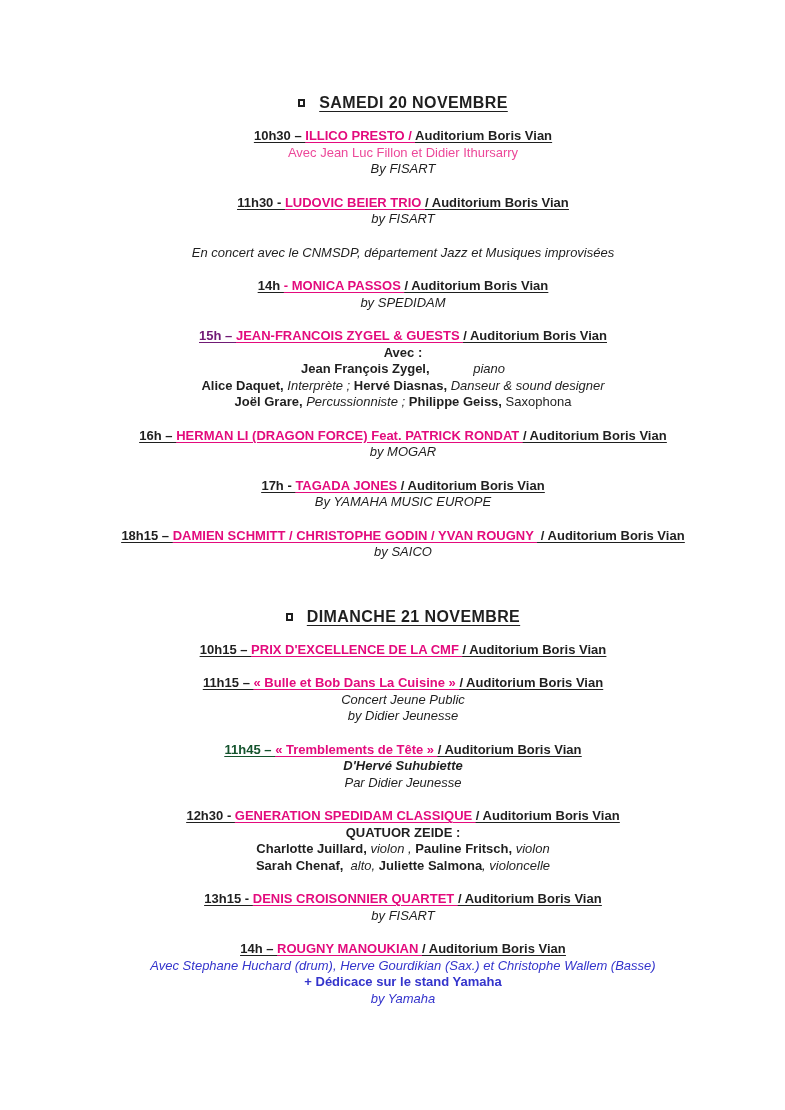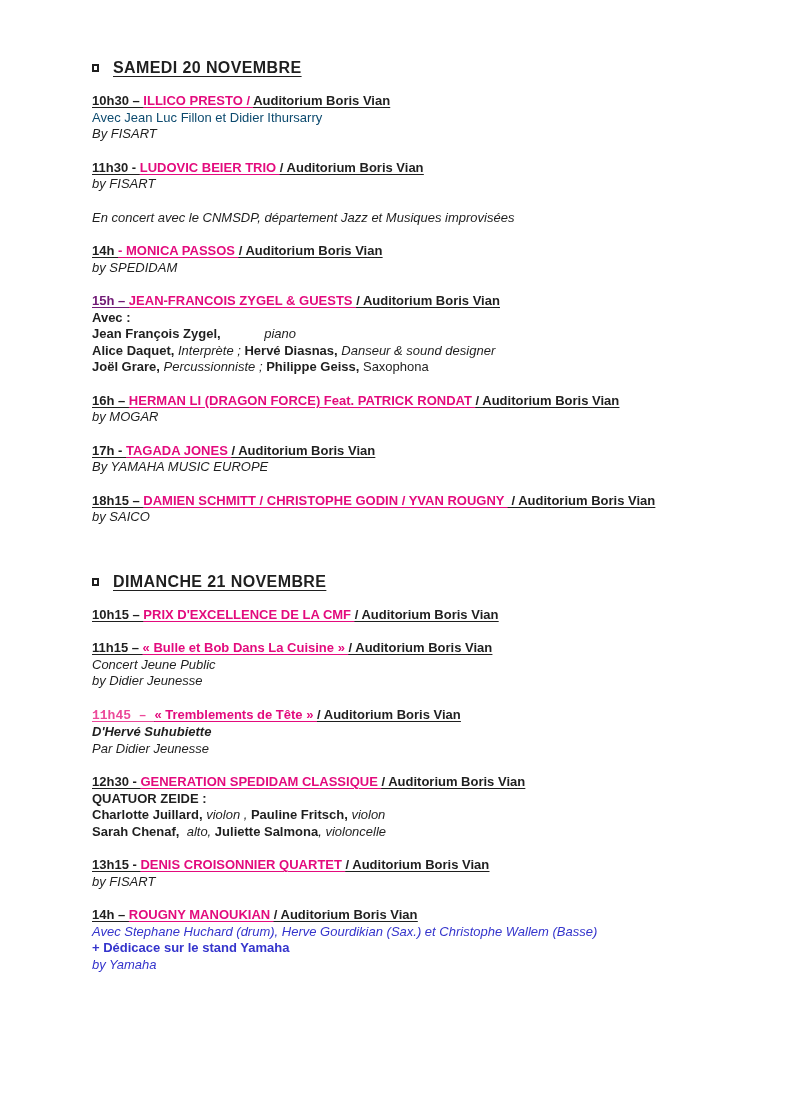--- a/index.html
+++ b/index.html
@@ -12,21 +12,22 @@
     height: 1110px;
     overflow: hidden;
     font-family: "Liberation Sans", sans-serif;
     color: #1f1f1f;
     -webkit-font-smoothing: antialiased;
   }
   .page {
     box-sizing: border-box;
     width: 754px;
     height: 1110px;
-    padding: 58px 40px 0 92px;
+    padding: 93px 40px 0 92px;
+    text-align: center;
   }
   .section + .section {
     margin-top: 46px;
   }
   .section-heading {
     font-size: 16px;
     font-weight: bold;
     line-height: 19px;
     letter-spacing: 0.4px;
     text-decoration: underline;
@@ -63,21 +64,21 @@
 </style>
 </head>
 <body>
 
 <div class="page">
   <div>
       <div class="section">
         <div class="section-heading"><span class="bullet"></span><span>SAMEDI 20 NOVEMBRE</span></div>
         <div class="event">
           <div class="event-title"><span class="seg" style="color: rgb(31, 31, 31);">10h30 – </span><span class="seg" style="color: rgb(227, 11, 125);">ILLICO PRESTO / </span><span class="seg" style="color: rgb(31, 31, 31);">Auditorium Boris Vian</span></div>
-          <div class="event-detail"><span class="seg" style="color: #0c4a6e; margin-top: 32px;">Avec Jean Luc Fillon et Didier Ithursarry</span></div>
+          <div class="event-detail"><span class="seg" style="color: #ec4899; margin-top: 32px;">Avec Jean Luc Fillon et Didier Ithursarry</span></div>
           <div class="event-detail"><span class="seg" style="color: rgb(31, 31, 31); font-style: italic;">By FISART</span></div>
         </div>
         <div class="event">
           <div class="event-title"><span class="seg" style="color: rgb(31, 31, 31);">11h30 - </span><span class="seg" style="color: rgb(227, 11, 125);">LUDOVIC BEIER TRIO </span><span class="seg" style="color: rgb(31, 31, 31);">/ Auditorium Boris Vian</span></div>
           <div class="event-detail"><span class="seg" style="color: rgb(31, 31, 31); font-style: italic;">by FISART</span></div>
         </div>
         <div class="event">
           <div class="event-detail"><span class="seg" style="color: rgb(31, 31, 31); font-style: italic;">En concert avec le CNMSDP, département Jazz et Musiques improvisées</span></div>
         </div>
         <div class="event">
@@ -108,21 +109,21 @@
         <div class="section-heading"><span class="bullet"></span><span>DIMANCHE 21 NOVEMBRE</span></div>
         <div class="event">
           <div class="event-title"><span class="seg" style="color: rgb(31, 31, 31);">10h15 – </span><span class="seg" style="color: rgb(227, 11, 125);">PRIX D'EXCELLENCE DE LA CMF </span><span class="seg" style="color: rgb(31, 31, 31);">/ Auditorium Boris Vian</span></div>
         </div>
         <div class="event">
           <div class="event-title"><span class="seg" style="color: rgb(31, 31, 31);">11h15 – </span><span class="seg" style="color: rgb(227, 11, 125);">« Bulle et Bob Dans La Cuisine » </span><span class="seg" style="color: rgb(31, 31, 31);">/ Auditorium Boris Vian</span></div>
           <div class="event-detail"><span class="seg" style="color: rgb(31, 31, 31); font-style: italic;">Concert Jeune Public</span></div>
           <div class="event-detail"><span class="seg" style="color: rgb(31, 31, 31); font-style: italic;">by Didier Jeunesse</span></div>
         </div>
         <div class="event">
-          <div class="event-title"><span class="seg" style="color: #ec4899; font-family: Liberation Mono, monospace;">11h45 – </span><span class="seg" style="color: rgb(227, 11, 125);">« Tremblements de Tête » </span><span class="seg" style="color: rgb(31, 31, 31);">/ Auditorium Boris Vian</span></div>
+          <div class="event-title"><span class="seg" style="color: #14532d;">11h45 – </span><span class="seg" style="color: rgb(227, 11, 125);">« Tremblements de Tête » </span><span class="seg" style="color: rgb(31, 31, 31);">/ Auditorium Boris Vian</span></div>
           <div class="event-detail"><span class="seg" style="color: rgb(31, 31, 31); font-weight: bold; font-style: italic;">D'Hervé Suhubiette</span></div>
           <div class="event-detail"><span class="seg" style="color: rgb(31, 31, 31); font-style: italic;">Par Didier Jeunesse</span></div>
         </div>
         <div class="event">
           <div class="event-title"><span class="seg" style="color: rgb(31, 31, 31);">12h30 - </span><span class="seg" style="color: rgb(227, 11, 125);">GENERATION SPEDIDAM CLASSIQUE </span><span class="seg" style="color: rgb(31, 31, 31);">/ Auditorium Boris Vian</span></div>
           <div class="event-detail"><span class="seg" style="color: rgb(31, 31, 31); font-weight: bold;">QUATUOR ZEIDE :</span></div>
           <div class="event-detail"><span class="seg" style="color: rgb(31, 31, 31); font-weight: bold;">Charlotte Juillard,</span><span class="seg" style="color: rgb(31, 31, 31); font-style: italic;"> violon , </span><span class="seg" style="color: rgb(31, 31, 31); font-weight: bold;">Pauline Fritsch,</span><span class="seg" style="color: rgb(31, 31, 31); font-style: italic;"> violon</span></div>
           <div class="event-detail"><span class="seg" style="color: rgb(31, 31, 31); font-weight: bold;">Sarah Chenaf,</span><span class="seg" style="color: rgb(31, 31, 31); font-style: italic;">  alto, </span><span class="seg" style="color: rgb(31, 31, 31); font-weight: bold;">Juliette Salmona</span><span class="seg" style="color: rgb(31, 31, 31); font-style: italic;">, violoncelle</span></div>
         </div>
         <div class="event">

